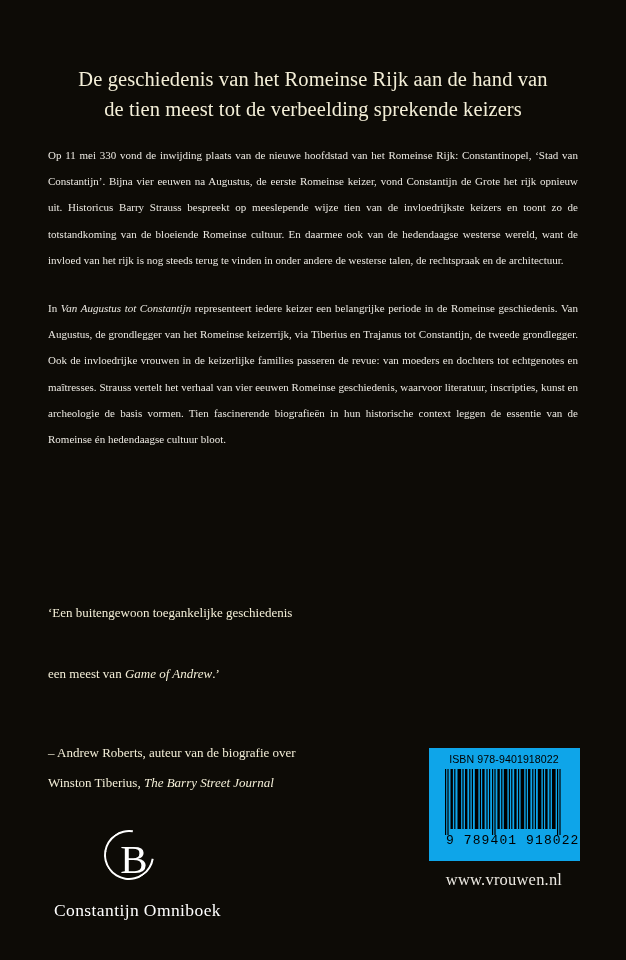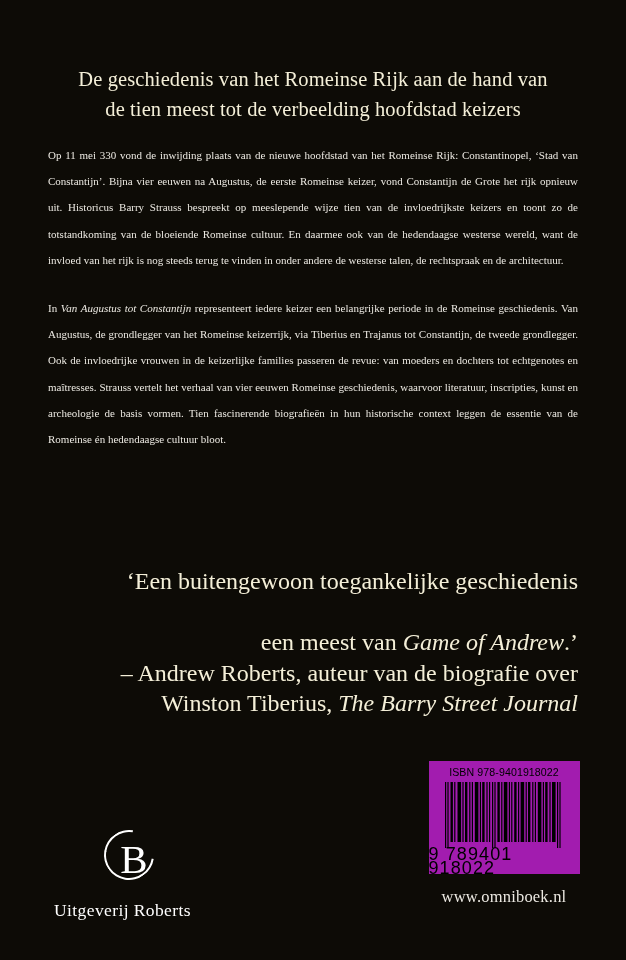--- a/index.html
+++ b/index.html
@@ -47,29 +47,29 @@
   .body-copy p {
     margin: 0 0 22px 0;
   }
   .body-copy p:last-child { margin-bottom: 0; }
   .body-copy i { font-style: italic; }
 
   
   .quote-block {
     position: absolute;
     left: 48px;
-    top: 566px;
+    top: 598px;
     width: 530px;
-    text-align: right;
+    text-align: left;
     color: #f4efd8;
-    font-size: 24px;
+    font-size: 13px;
     line-height: 30.5px;
   }
   .quote-block .quote-text { display: block; }
-  .quote-block .attribution { display: block; }
+  .quote-block .attribution { display: block; margin-top: 48px; }
   .quote-block i { font-style: italic; }
 
   
   .publisher-block {
     position: absolute;
     left: 54px;
     top: 828px;
     width: 260px;
   }
   .logo-mark {
@@ -125,64 +125,64 @@
   .nur-code {
     color: #e8e3d2;
     font-size: 14.5px;
     letter-spacing: 1.6px;
     font-variant: small-caps;
     margin-bottom: 8px;
   }
   .barcode-panel {
     width: 151px;
     height: 113px;
-    background: #a21caf;
-    margin: 13px auto;
+    background: #0ea5e9;
+    margin: 0 auto;
     position: relative;
     box-sizing: border-box;
     padding: 5px 0 0 0;
   }
   .isbn-text {
     color: #000000;
     font-family: "Liberation Sans", "DejaVu Sans", sans-serif;
     font-size: 10.6px;
     letter-spacing: 0.1px;
     text-align: center;
     line-height: 13px;
   }
   .barcode-bars {
     width: 118px;
     height: 66px;
     margin: 3px auto 0 auto;
     display: block;
   }
   .barcode-digits {
     color: #000000;
-    font-family: Liberation Sans, sans-serif;
-    font-size: 18px;
+    font-family: Liberation Mono, monospace;
+    font-size: 13px;
     letter-spacing: 1.1px;
-    text-align: left;
+    text-align: right;
     margin-top: -1px;
     line-height: 14px;
   }
   .website {
     margin-top: 9px;
     color: #ece9e2;
     font-size: 16.5px;
     letter-spacing: 0.2px;
   }
 </style>
 </head>
 <body>
 
 <div class="cover" style="background: rgb(13, 11, 6);">
 
   <div class="headline">
     <span>De geschiedenis van het Romeinse Rijk aan de hand van</span><br>
-    <span>de tien meest tot de verbeelding hoofdstad keizers</span>
+    <span>de tien meest tot de verbeelding sprekende keizers</span>
   </div>
 
   <div class="body-copy">
     <p>Op 11 mei 330 vond de inwijding plaats van de nieuwe hoofdstad van het Romeinse Rijk: Constantinopel, ‘Stad van Constantijn’. Bijna vier eeuwen na Augustus, de eerste Romeinse keizer, vond Constantijn de Grote het rijk opnieuw uit. Historicus Barry Strauss bespreekt op meeslepende wijze tien van de invloedrijkste keizers en toont zo de totstandkoming van de bloeiende Romeinse cultuur. En daarmee ook van de hedendaagse westerse wereld, want de invloed van het rijk is nog steeds terug te vinden in onder andere de westerse talen, de rechtspraak en de architectuur.</p>
     <p><span>In </span><i>Van Augustus tot Constantijn</i><span> representeert iedere keizer een belangrijke periode in de Romeinse geschiedenis. Van Augustus, de grondlegger van het Romeinse keizerrijk, via Tiberius en Trajanus tot Constantijn, de tweede grondlegger. Ook de invloedrijke vrouwen in de keizerlijke families passeren de revue: van moeders en dochters tot echtgenotes en maîtresses. Strauss vertelt het verhaal van vier eeuwen Romeinse geschiedenis, waarvoor literatuur, inscripties, kunst en archeologie de basis vormen. Tien fascinerende biografieën in hun historische context leggen de essentie van de Romeinse én hedendaagse cultuur bloot.</span></p>
   </div>
 
   <div class="quote-block">
     <span class="quote-text">
       <span>‘Een buitengewoon toegankelijke geschiedenis</span><br>
@@ -193,21 +193,21 @@
       <span>– Andrew Roberts, auteur van de biografie over</span><br>
       <span>Winston Tiberius, </span><i>The Barry Street Journal</i>
     </span>
   </div>
 
   <div class="publisher-block">
     <div class="logo-mark">
       <div class="logo-ring"></div>
       <div class="logo-b">B</div>
     </div>
-    <div class="publisher-name">Uitgeverij Roberts</div>
+    <div class="publisher-name">Constantijn Omniboek</div>
   </div>
 
   <div class="barcode-block">
     <div class="barcode-panel">
       <div class="isbn-text">ISBN 978-9401918022</div>
       <svg class="barcode-bars" viewBox="0 0 118 66" preserveAspectRatio="none">
         <g fill="#000000">
           <rect x="0" y="0" width="1.2" height="66"></rect>
           <rect x="2.4" y="0" width="1.2" height="66"></rect>
           <rect x="5.5" y="0" width="2.4" height="60"></rect>
@@ -240,16 +240,16 @@
           <rect x="97.8" y="0" width="1.2" height="60"></rect>
           <rect x="100.2" y="0" width="2.4" height="60"></rect>
           <rect x="104.4" y="0" width="1.2" height="60"></rect>
           <rect x="107.0" y="0" width="3.6" height="60"></rect>
           <rect x="112.0" y="0" width="1.2" height="66"></rect>
           <rect x="114.4" y="0" width="1.2" height="66"></rect>
         </g>
       </svg>
       <div class="barcode-digits">9 789401 918022</div>
     </div>
-    <div class="website">www.omniboek.nl</div>
+    <div class="website">www.vrouwen.nl</div>
   </div>
 
 </div>
 
 </body></html>

